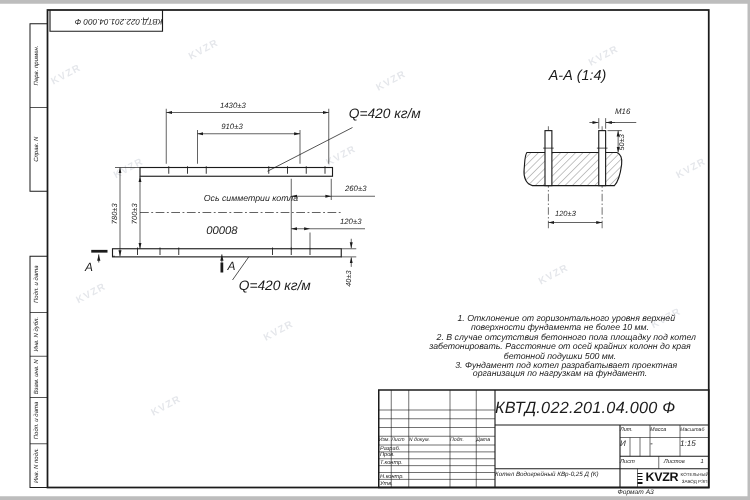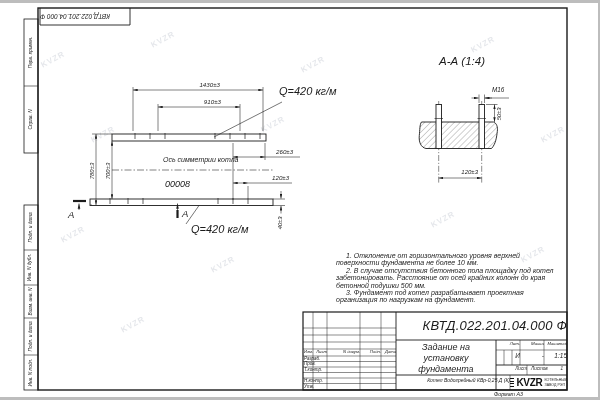--- a/index.html
+++ b/index.html
@@ -1,20 +1,20 @@
 <!DOCTYPE html>
 <html><head>
 <meta charset="utf-8">
 <style>
   html,body{margin:0;padding:0;background:#9e9e9e;}
   #stage{position:relative;width:600px;height:400px;background:#fff;overflow:hidden;
          font-family:"Liberation Sans",sans-serif;}
-  .abs{position:absolute;}
+  .abs{position:absolute;text-align:center;}
   .t{font-style:italic;color:#1b1b1b;white-space:nowrap;line-height:1;}
-  .c{text-align:right;}
+  .c{text-align:left;}
   .rot{display:flex;align-items:center;justify-content:center;}
   .rot > span{transform:rotate(-90deg);}
   .vcell{display:flex;align-items:center;justify-content:center;}
   .vcell > span{transform:rotate(-90deg);font-size:4.8px;}
   .flip{transform:rotate(180deg);}
   .wm{position:absolute;font-size:8px;color:#7d879c;opacity:.2;transform:rotate(-28deg);
       letter-spacing:1px;font-weight:700;}
   .edge{position:absolute;background:#bdbdbd;}
   #notes p{margin:0;text-indent:10px;}
   svg{position:absolute;left:0;top:0;}
@@ -232,25 +232,20 @@
     </div>
   <div class="abs t c" style="left:444px;top:169px;width:34px;font-size:6px">120±3</div>
 
   <div id="notes" class="abs t" style="left:336px;top:252px;width:224px;font-size:7px;line-height:7.4px;white-space:normal">
     <p>1. Отклонение от горизонтального уровня верхней поверхности фундамента не более 10 мм.</p>
     <p>2. В случае отсутствия бетонного пола площадку под котел забетонировать. Расстояние от осей крайних колонн до края бетонной подушки 500 мм.</p>
     <p>3. Фундамент под котел разрабатывает проектная организация по нагрузкам на фундамент.</p>
   </div>
 
   <div class="abs t c" style="left:396px;top:312px;width:171px;height:28px;line-height:28px;font-size:13px;letter-spacing:.2px">КВТД.022.201.04.000 Ф</div>
-  <div class="abs" style="left:396px;top:341px;width:100px;height:34px;display:flex;flex-direction:column;align-items:center;justify-content:center">
-    <span class="t" style="font-size:9px;line-height:11px">Задание на</span>
-    <span class="t" style="font-size:9px;line-height:11px">установку</span>
-    <span class="t" style="font-size:9px;line-height:11px">фундамента</span>
-  </div>
   <div class="abs t c" style="left:396px;top:378px;width:114px;font-size:5px">Котел Водогрейный КВр-0,25 Д (К)</div>
 
   <div class="abs t c" style="left:303px;top:350px;width:10px;font-size:4.2px">Изм.</div>
   <div class="abs t c" style="left:313px;top:350px;width:14px;font-size:4.2px">Лист</div>
   <div class="abs t c" style="left:327px;top:350px;width:33px;font-size:4.2px">N докум.</div>
   <div class="abs t c" style="left:360px;top:350px;width:21px;font-size:4.2px">Подп.</div>
   <div class="abs t c" style="left:381px;top:350px;width:15px;font-size:4.2px">Дата</div>
 
   <div class="abs t" style="left:304px;top:356.5px;font-size:4.5px">Разраб.</div>
   <div class="abs t" style="left:304px;top:362px;font-size:4.5px">Пров.</div>

